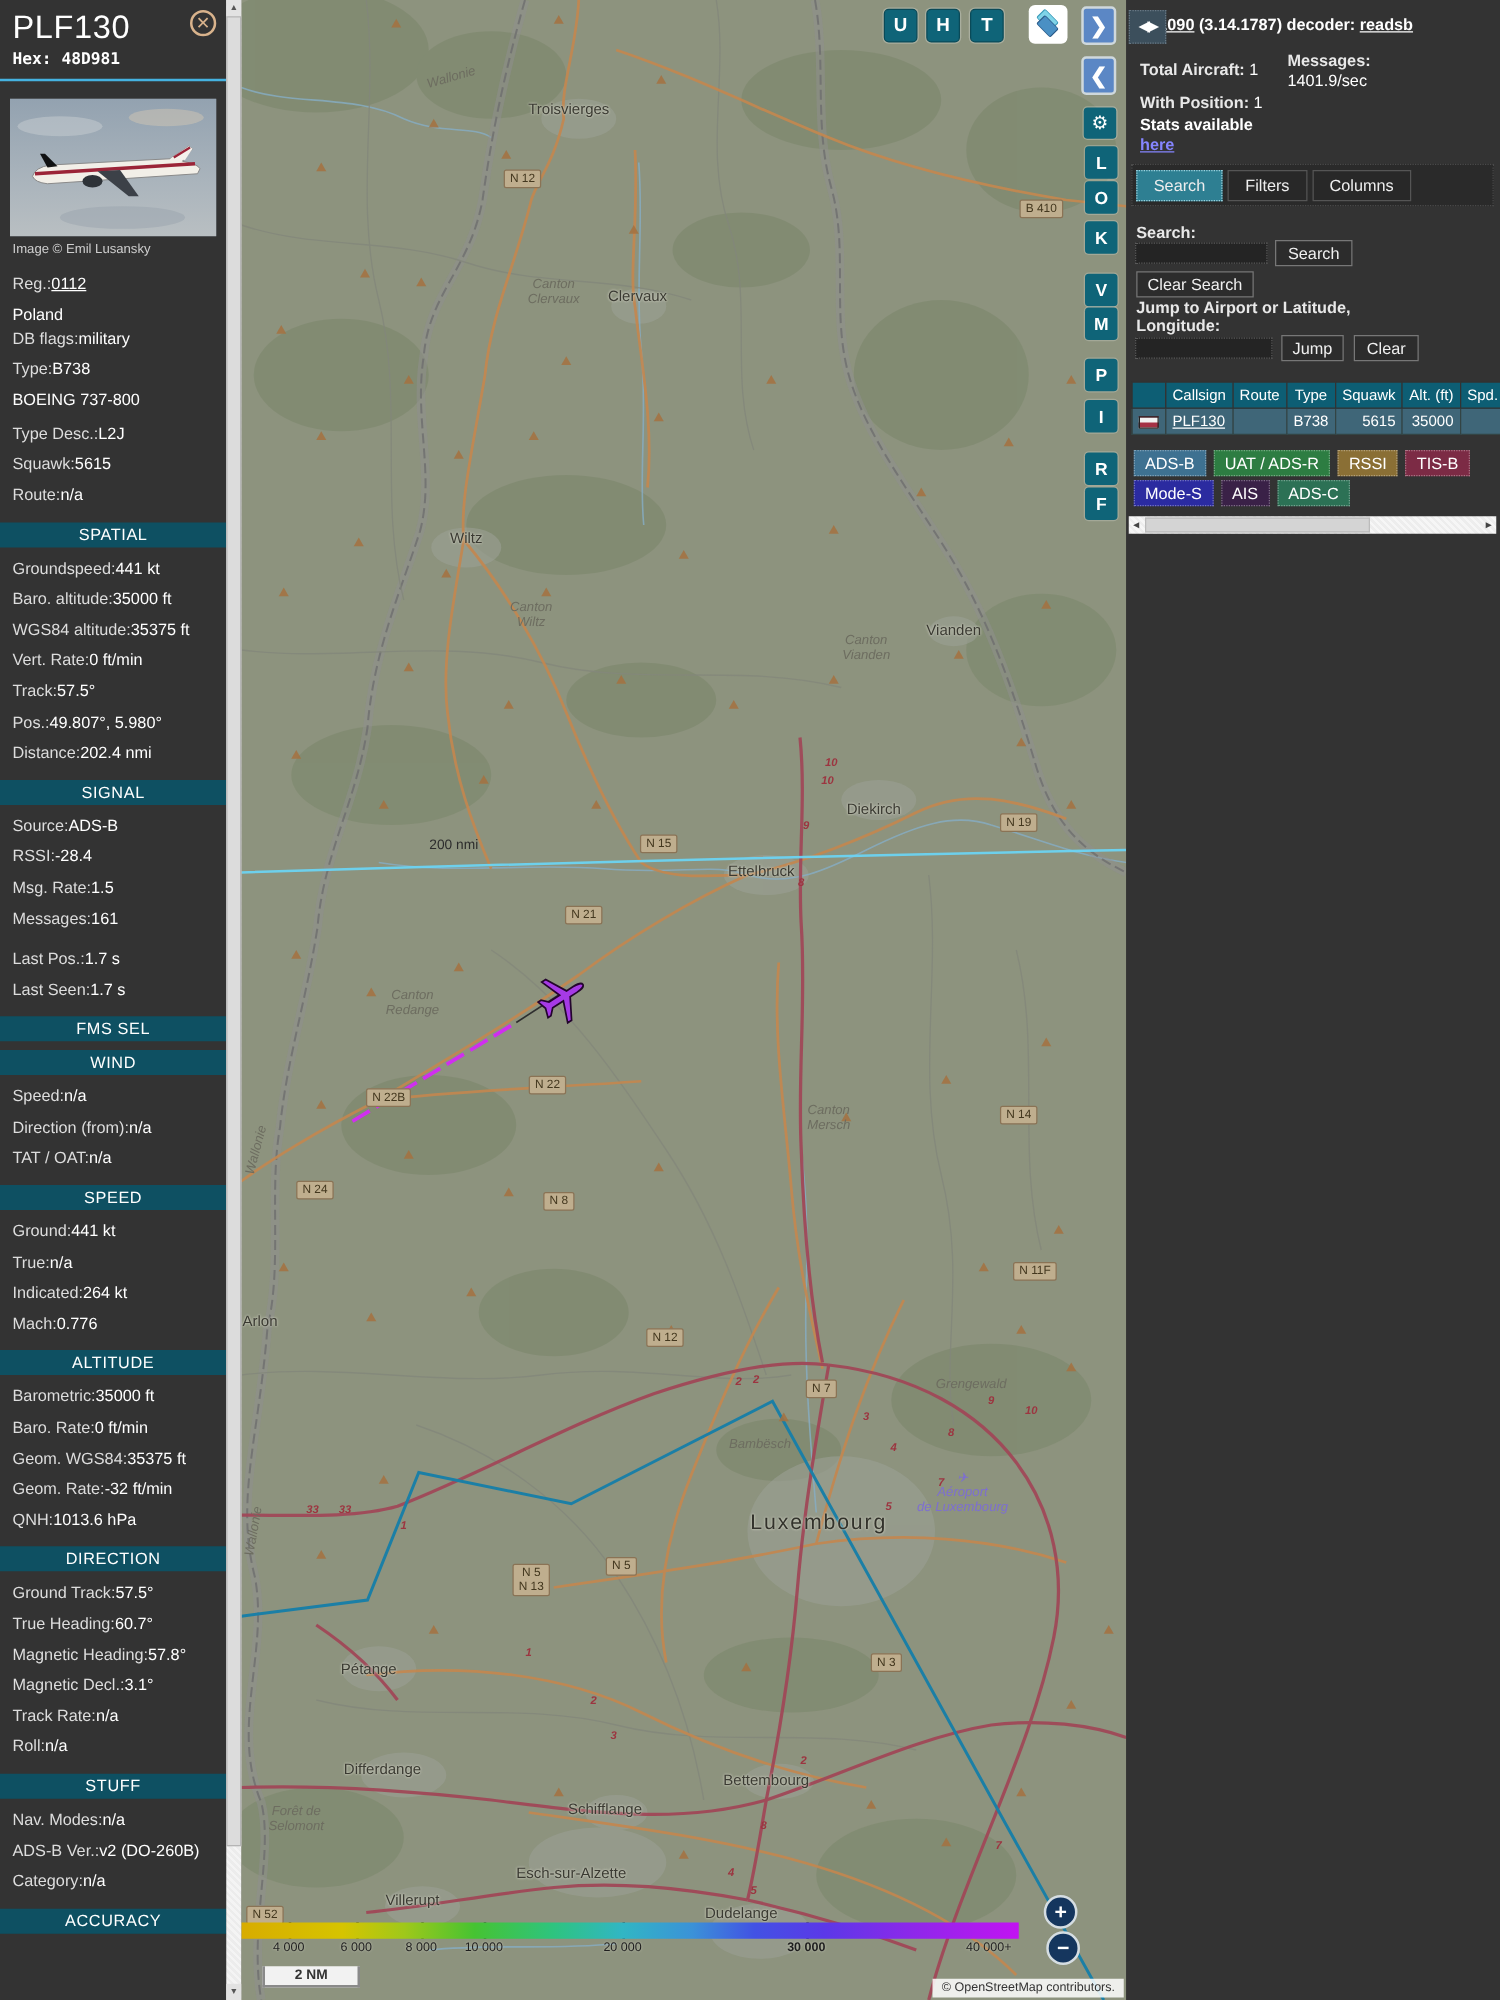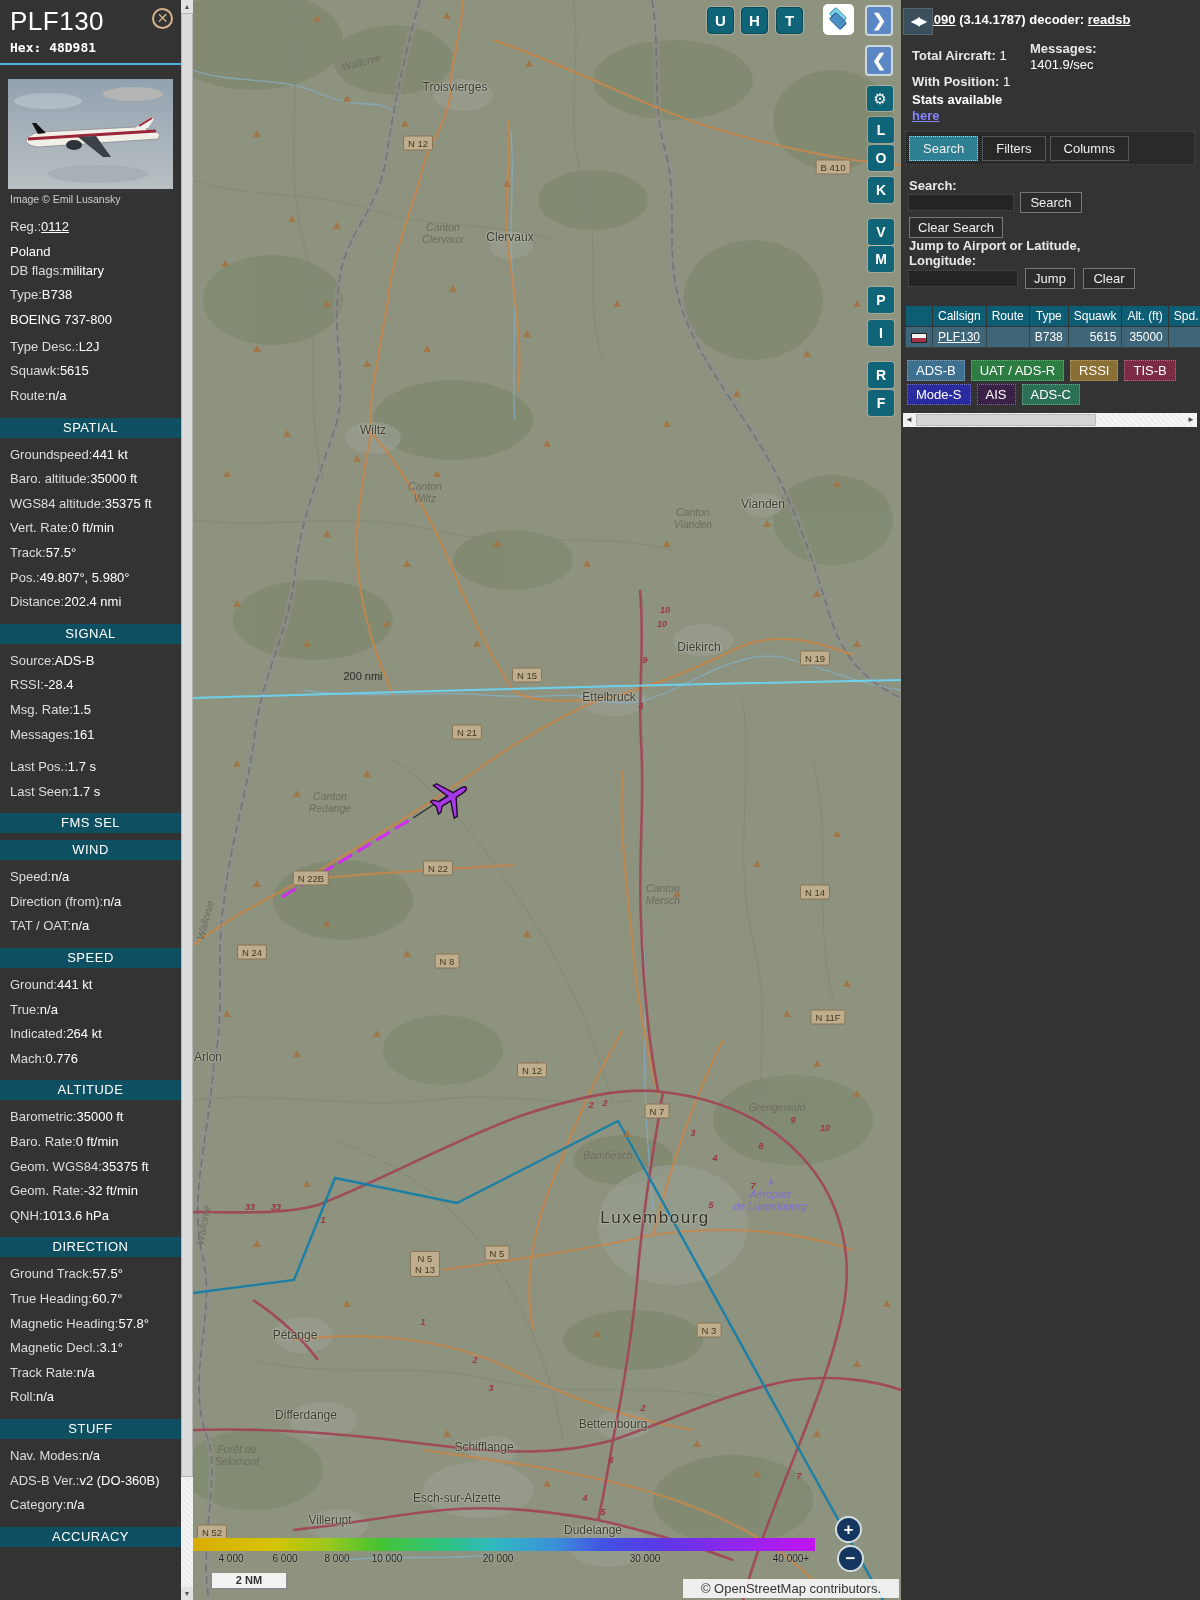--- a/index.html
+++ b/index.html
@@ -85,21 +85,21 @@
   #alt-bar { position:absolute; left:0; top:1538px; width:622px; height:13px; z-index:11;
     background:linear-gradient(to right,#d8ac00 0%,#d6c400 13%,#9fc81a 21%,#46c332 30%,
       #2ec47e 40%,#31b6c4 49%,#3b92d8 58%,#4252e4 66%,#5b38e8 75%,#8c28ea 86%,#c213f2 100%); }
   .alt-tick { position:absolute; top:0; width:2px; height:13px; background:#1a1a1a; }
   .alt-lab { position:absolute; top:1553px; transform:translateX(-50%); font-size:10px;
     color:#1e1e1e; z-index:11; text-shadow:0 0 2px #c6c7b8; }
   #scale-box { position:absolute; left:17px; top:1573px; width:78px; height:17px;
     background:#f2f2f2; border:2px solid #8a8a8a; border-top:none; text-align:center;
     font-size:11px; font-weight:bold; color:#333; line-height:14px; z-index:11; }
   #attribution { position:absolute; right:2px; bottom:2px; background:rgba(255,255,255,.85);
-    color:#333; font-size:13px; padding:2px 18px; z-index:12;margin-top:48px; }
+    color:#333; font-size:10px; padding:2px 7px; z-index:12;margin-top:48px; }
 
   
   #aircraft { position:absolute; left:234px; top:775px; width:46px; height:46px; z-index:6;
     cursor:pointer; }
 
   
   #panel { position:absolute; left:901px; top:0; width:299px; height:1600px;
     background:#333; color:#fff; font-size:13px; z-index:20; }
   #panel-title { position:absolute; left:9px; top:12px; font-weight:bold; font-size:13px;
     white-space:nowrap; z-index:1; }
@@ -387,21 +387,21 @@
   </div>
   <div>
     <div class="sec-hdr">STUFF</div>
     <div>
         <div class="srow">
           <span class="lbl"><span>Nav. Modes:</span><sub></sub><span></span></span>
           <span class="val">n/a</span>
         </div>
         <div class="srow">
           <span class="lbl"><span>ADS-B Ver.:</span><sub></sub><span></span></span>
-          <span class="val">v2 (DO-360B)</span>
+          <span class="val">v2 (DO-260B)</span>
         </div>
         <div class="srow">
           <span class="lbl"><span>Category:</span><sub></sub><span></span></span>
           <span class="val">n/a</span>
         </div>
       </div>
   </div>
   <div>
     <div class="sec-hdr">ACCURACY</div>
 
@@ -723,21 +723,21 @@
       <div class="alt-tick" style="top: 1538px; left: 305px;"></div>
       <div class="alt-tick" style="top: 1538px; left: 452px;"></div>
     </div>
   <div id="alt-labels">
 
   <div class="alt-lab" style="left: 38px;"><span>4 000</span></div>
       <div class="alt-lab" style="left: 92px;"><span>6 000</span></div>
       <div class="alt-lab" style="left: 144px;"><span>8 000</span></div>
       <div class="alt-lab" style="left: 194px;"><span>10 000</span></div>
       <div class="alt-lab" style="left: 305px;"><span>20 000</span></div>
-      <div class="alt-lab" style="left: 452px;"><span>30 000</span></div>
+      <div class="alt-lab" style="left: 452px; font-weight: bold;"><span>30 000</span></div>
       <div class="alt-lab" style="left: 598px;"><span>40 000+</span></div>
     </div>
 
   <div id="scale-box">2 NM</div>
   <div id="attribution">© OpenStreetMap contributors.</div>
 </div>
 
 <div id="panel">
   <div id="panel-title">
     <span class="ul">tar1090</span><span> (3.14.1787) decoder: </span><span class="ul">readsb</span>

